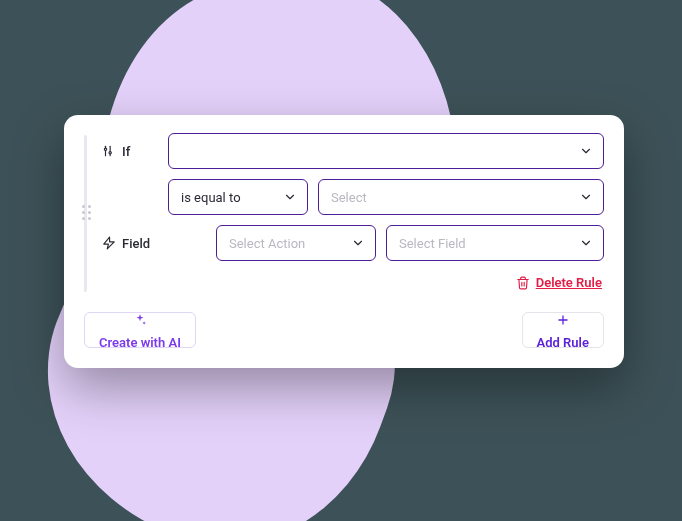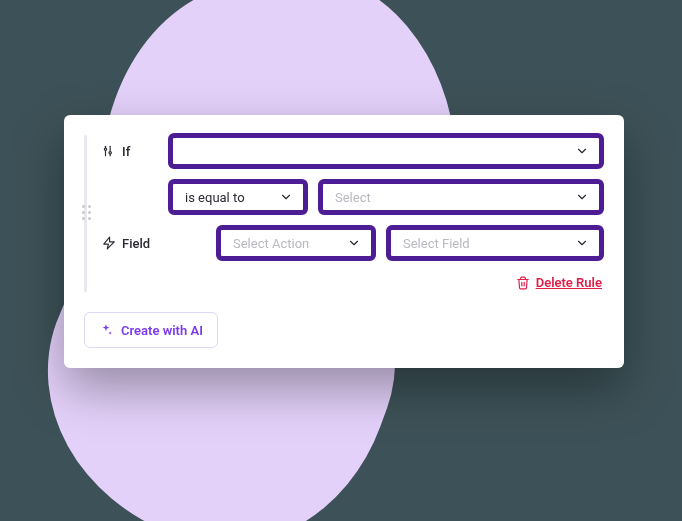--- a/index.html
+++ b/index.html
@@ -34,21 +34,21 @@
       top: 200px;
       left: 50px;
       transform: rotate(20deg);
     }
     .card {
       position: absolute;
       top: 115px;
       left: 64px;
       width: 560px;
       background: #ffffff;
-      border-radius: 6px;
+      border-radius: 14px;
       box-shadow: 0 20px 50px rgba(0,0,0,0.35);
       padding: 18px 20px 20px 20px;
     }
     .rule-block {
       position: relative;
       padding-left: 18px;
     }
     .rule-vbar {
       position: absolute;
       left: 0;
@@ -96,21 +96,21 @@
       width: 14px;
       height: 14px;
       flex-shrink: 0;
     }
     .label-spacer {
       width: 56px;
       flex-shrink: 0;
     }
     .select {
       position: relative;
-      border: 5px solid #4c1d95;
+      border: 1px solid #4c1d95;
       border-radius: 6px;
       height: 36px;
       display: flex;
       align-items: center;
       padding: 0 30px 0 12px;
       font-size: 13px;
       color: #2a2a35;
       background: #fff;
       cursor: pointer;
     }
@@ -174,20 +174,21 @@
       align-items: center;
       gap: 8px;
       height: 36px;
       padding: 0 14px;
       border-radius: 6px;
       border: 1px solid #e4e4ea;
       background: #fff;
       font-size: 13px;
       font-weight: 600;
       cursor: pointer;
+      flex-direction: column;
     }
     .btn.ai {
       color: #7c3aed;
       border-color: #e0d6f7;
     }
     .btn.addrule {
       color: #5b21d9;
     }
     .icon {
       display: inline-flex;
@@ -300,15 +301,24 @@
   <div class="footer">
     <button class="btn ai">
       <span class="icon">
         <svg width="14" height="14" viewBox="0 0 24 24" fill="#7c3aed">
           <path d="M12 2l1.5 4.5L18 8l-4.5 1.5L12 14l-1.5-4.5L6 8l4.5-1.5L12 2z"></path>
           <path d="M19 14l.8 2.2L22 17l-2.2.8L19 20l-.8-2.2L16 17l2.2-.8L19 14z"></path>
         </svg>
       </span>
       <span>Create with AI</span>
     </button>
+    <button class="btn addrule">
+      <span class="icon">
+        <svg width="14" height="14" viewBox="0 0 24 24" fill="none" stroke="#5b21d9" stroke-width="2.2" stroke-linecap="round">
+            <line x1="12" y1="5" x2="12" y2="19"></line>
+            <line x1="5" y1="12" x2="19" y2="12"></line>
+          </svg>
+      </span>
+      <span>Add Rule</span>
+    </button>
   </div>
 
 </div>
 
 </body></html>

